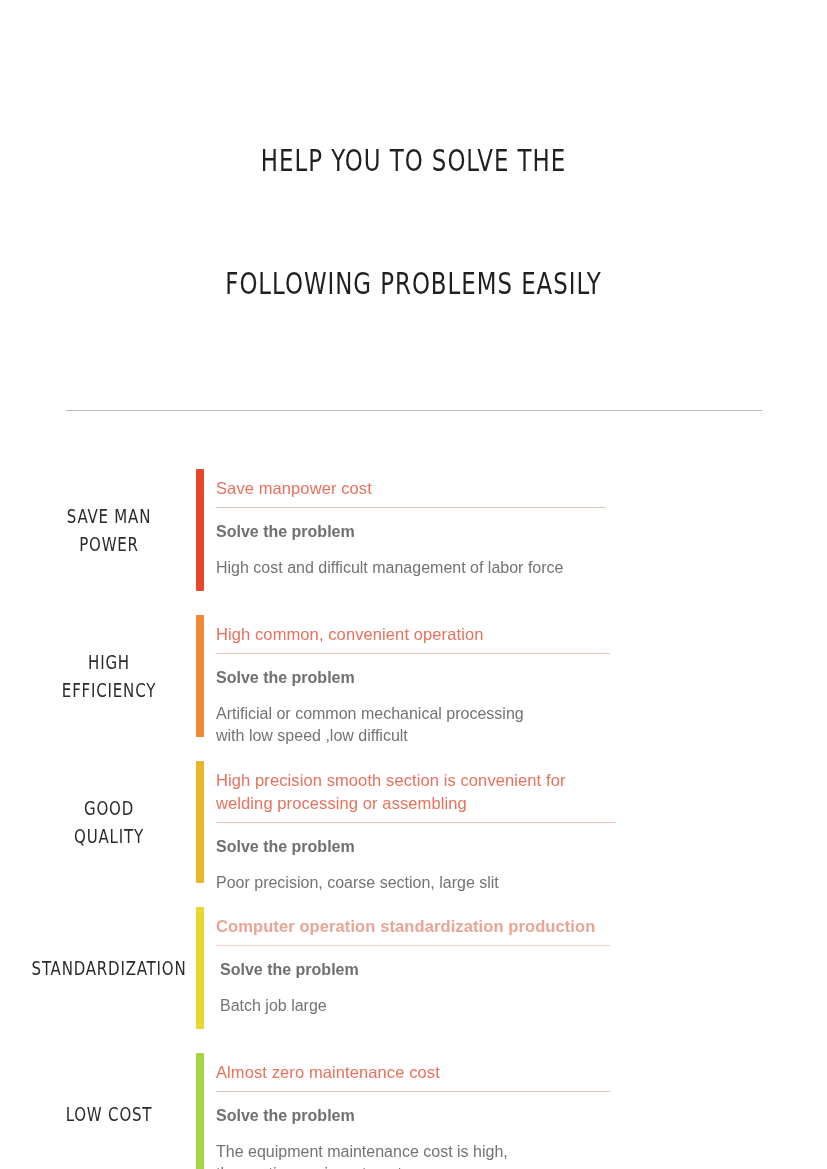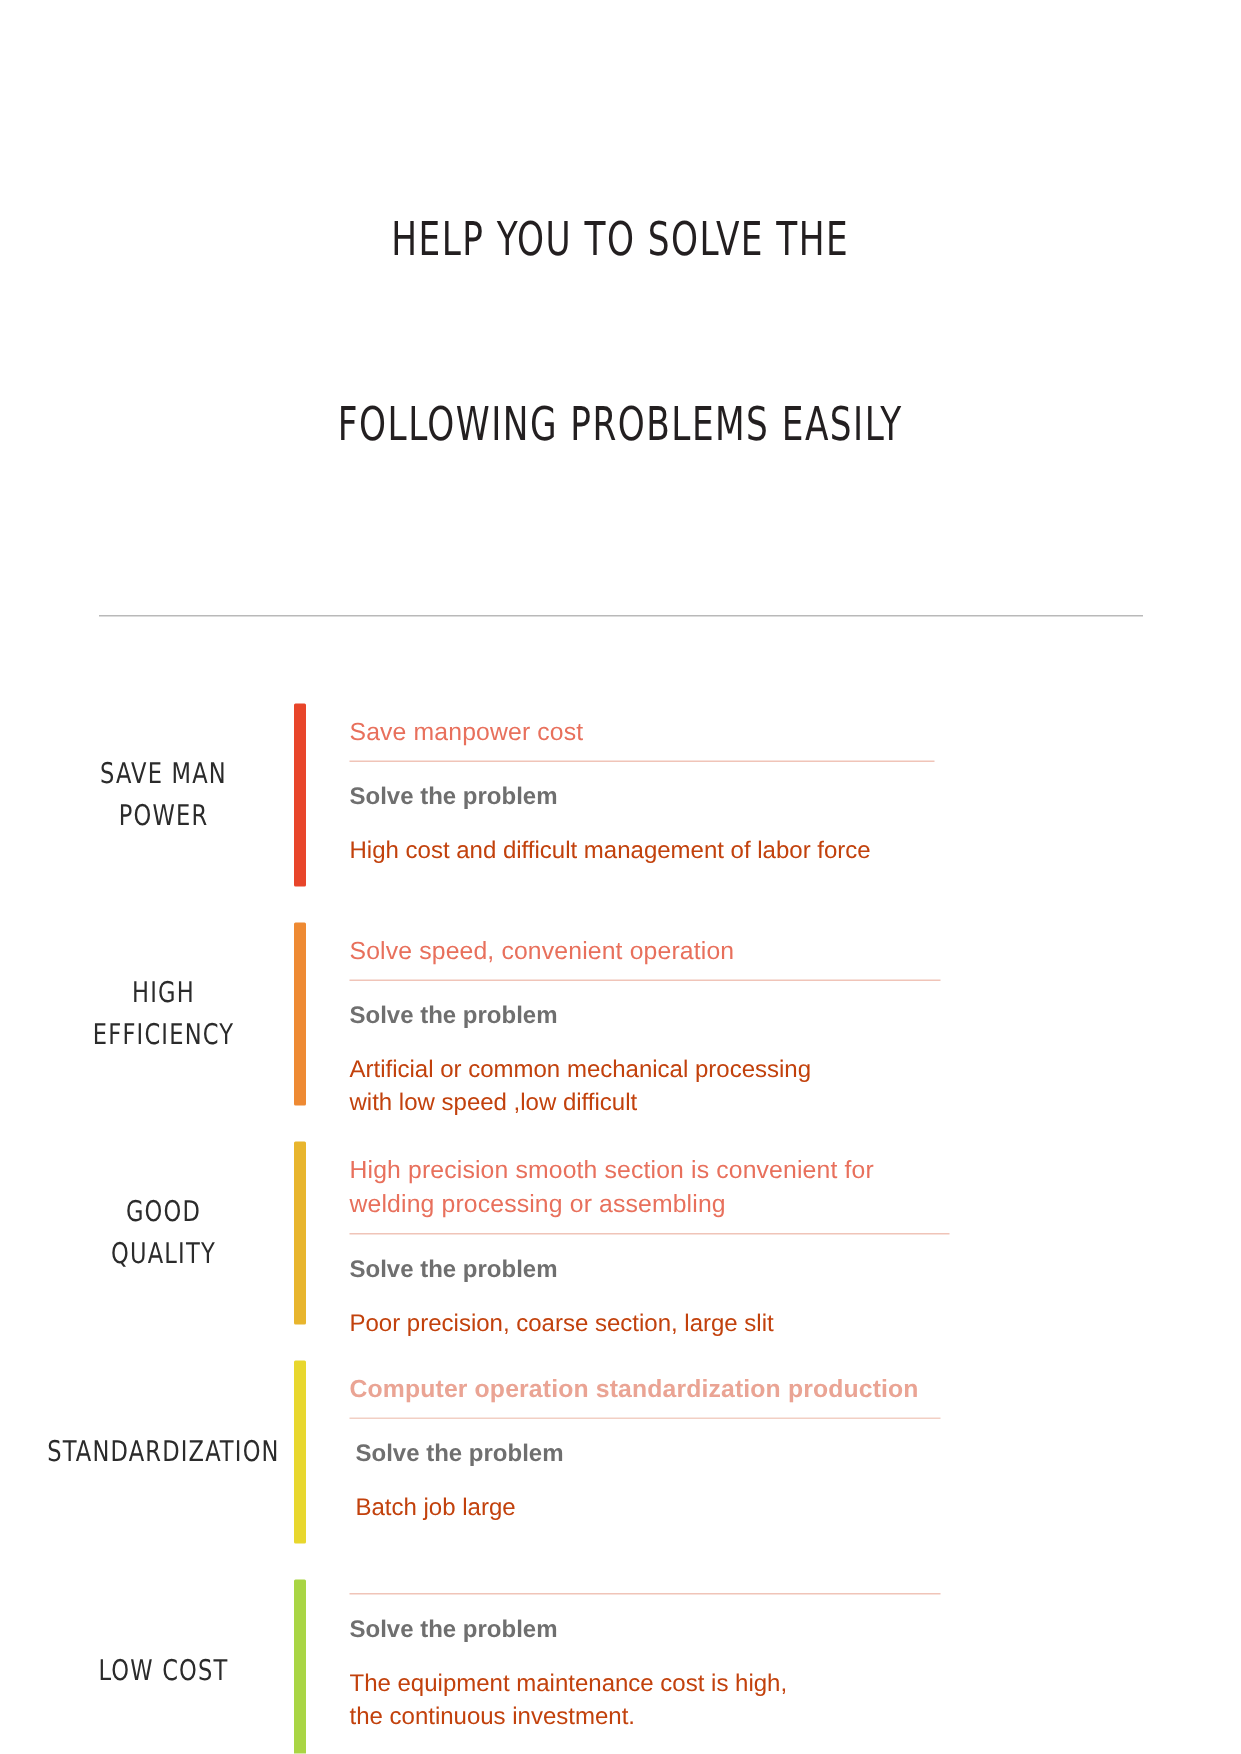--- a/index.html
+++ b/index.html
@@ -81,21 +81,21 @@
   .row-bar {
     flex: 0 0 8px;
     width: 8px;
     align-self: center;
     height: 122px;
     border-radius: 1px;
   }
 
   .row-body {
     flex: 1 1 auto;
-    padding-left: 29px;
+    padding-left: 12px;
     padding-top: 20px;
     box-sizing: border-box;
     min-width: 0;
   }
 
   .row-heading {
     color: #e8705c;
     font-size: 16.5px;
     font-weight: 400;
     line-height: 23px;
@@ -110,21 +110,21 @@
     margin-top: 1px;
     margin-bottom: 13px;
   }
   .row-solve {
     color: #6f6f6f;
     font-size: 16px;
     line-height: 22px;
     font-weight: 700;
   }
   .row-problem {
-    color: #c2410c;
+    color: #737373;
     font-size: 16px;
     line-height: 22px;
     font-weight: 400;
     margin-top: 14px;
     white-space: pre-line;
   }
 
   
   .row.faded .row-heading { color: #eaa494; font-weight: bold; }
   .row.faded .row-underline { background: #f2cfc4; }
@@ -148,36 +148,36 @@
       <div class="row">
         <div class="row-label">SAVE MAN
 POWER</div>
         <div class="row-bar" style="background: rgb(232, 69, 42);"></div>
         <div class="row-body"><div class="row-heading">Save manpower cost</div><div class="row-underline" style="width: 390px;"></div><div class="row-solve">Solve the problem</div><div class="row-problem">High cost and difficult management of labor force</div></div>
       </div>
       <div class="row">
         <div class="row-label">HIGH
 EFFICIENCY</div>
         <div class="row-bar" style="background: rgb(238, 138, 51);"></div>
-        <div class="row-body"><div class="row-heading">Solve speed, convenient operation</div><div class="row-underline" style="width: 394px;"></div><div class="row-solve">Solve the problem</div><div class="row-problem">Artificial or common mechanical processing
+        <div class="row-body"><div class="row-heading">High common, convenient operation</div><div class="row-underline" style="width: 394px;"></div><div class="row-solve">Solve the problem</div><div class="row-problem">Artificial or common mechanical processing
 with low speed ,low difficult</div></div>
       </div>
       <div class="row">
         <div class="row-label">GOOD
 QUALITY</div>
         <div class="row-bar" style="background: rgb(232, 181, 45);"></div>
         <div class="row-body"><div class="row-heading">High precision smooth section is convenient for
 welding processing or assembling</div><div class="row-underline" style="width: 400px;"></div><div class="row-solve">Solve the problem</div><div class="row-problem">Poor precision,  coarse section, large slit</div></div>
       </div>
       <div class="row faded indent">
         <div class="row-label">STANDARDIZATION</div>
         <div class="row-bar" style="background: rgb(232, 215, 46);"></div>
         <div class="row-body"><div class="row-heading">Computer operation standardization production</div><div class="row-underline" style="width: 394px;"></div><div class="row-solve">Solve the problem</div><div class="row-problem">Batch job large</div></div>
       </div>
       <div class="row">
         <div class="row-label">LOW COST</div>
         <div class="row-bar" style="background: rgb(169, 213, 68);"></div>
-        <div class="row-body"><div class="row-underline" style="width: 394px;"></div><div class="row-solve">Solve the problem</div><div class="row-problem">The equipment maintenance cost is high,
+        <div class="row-body"><div class="row-heading">Almost zero maintenance cost</div><div class="row-underline" style="width: 394px;"></div><div class="row-solve">Solve the problem</div><div class="row-problem">The equipment maintenance cost is high,
 the continuous investment.</div></div>
       </div>
     </div>
 
 </div>
 
 </body></html>

